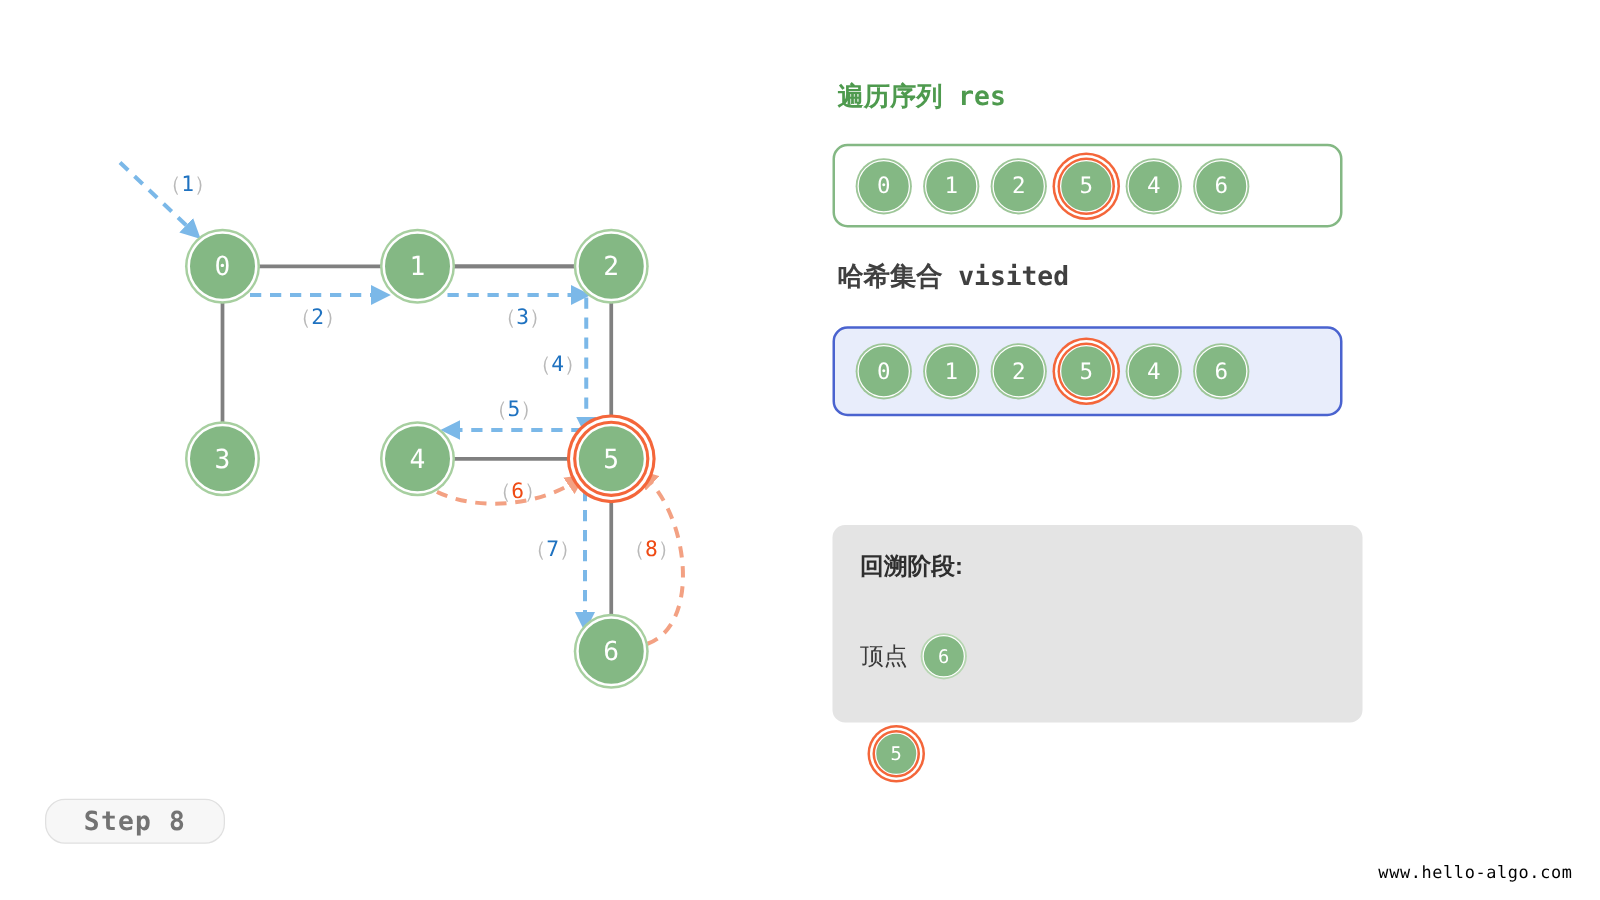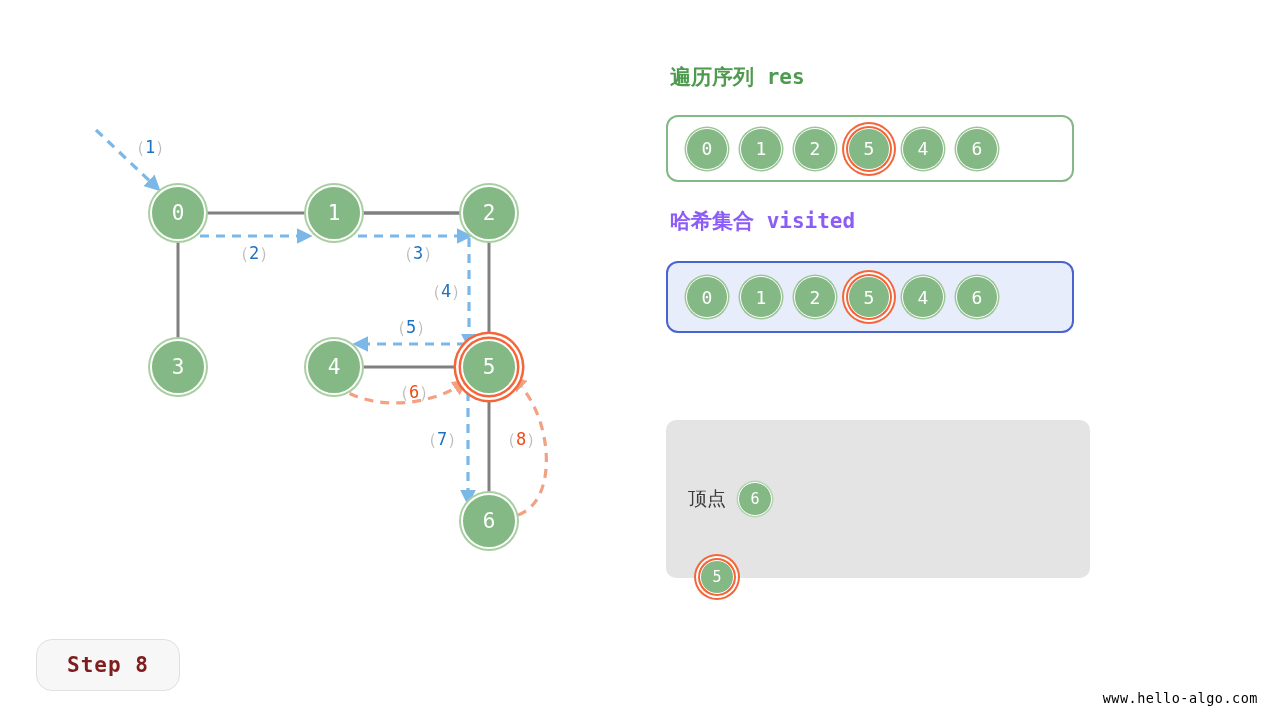--- a/index.html
+++ b/index.html
@@ -46,29 +46,29 @@
     z-index: 4;
   }
   .step-label b { font-weight: 400; }
   .step-label.blue b { color: #1f72c0; }
   .step-label.orange b { color: #ef4a13; }
 
   
   #step-chip {
     position: absolute;
     left: 36px; top: 639px;
-    width: 144px; height: 52px;
+    width: 144px; height: 36px;
     background: #f7f7f7;
     border: 1px solid #e0e0e0;
     border-radius: 16px;
     display: flex; align-items: center; justify-content: center;
     font-family: "DejaVu Sans Mono", monospace;
     font-size: 21px; font-weight: bold;
     letter-spacing: 1px;
-    color: #7f1d1d;
+    color: #737373;
   }
 
   
   #watermark {
     position: absolute;
     right: 22px; bottom: 14px;
     font-family: "DejaVu Sans Mono", monospace;
     font-size: 13.5px;
     color: #000000;
     letter-spacing: .5px;
@@ -78,21 +78,21 @@
   #right-panel { position: absolute; left: 666px; top: 0; width: 614px; height: 564px; }
 
   .panel-title {
     position: absolute;
     font-family: "DejaVu Sans Mono", monospace;
     font-size: 21px;
     font-weight: bold;
     white-space: nowrap;
   }
   #res-title { left: 4px; top: 63px; color: #4e9a4e; }
-  #visited-title { left: 4px; top: 207px; color: #8b5cf6; }
+  #visited-title { left: 4px; top: 207px; color: #404040; }
 
   .collection-box {
     position: absolute;
     border-radius: 12px;
     display: flex; align-items: center;
     padding-left: 18px;
     gap: 12px;
   }
   #res-box {
     left: 0; top: 115px; width: 408px; height: 67px;
@@ -280,20 +280,21 @@
         </div>
       <div class="chip">
           <span>4</span>
         </div>
       <div class="chip">
           <span>6</span>
         </div>
     </div>
 
     <div id="note-box">
+      <div id="note-heading">回溯阶段:</div>
       <div class="note-line">
         <span>顶点</span>
         <span class="chip inline-green">
             <span>6</span>
           </span>
       </div>
       <div class="note-line">
         <span class="chip hl">
             <span>5</span>
           </span>

